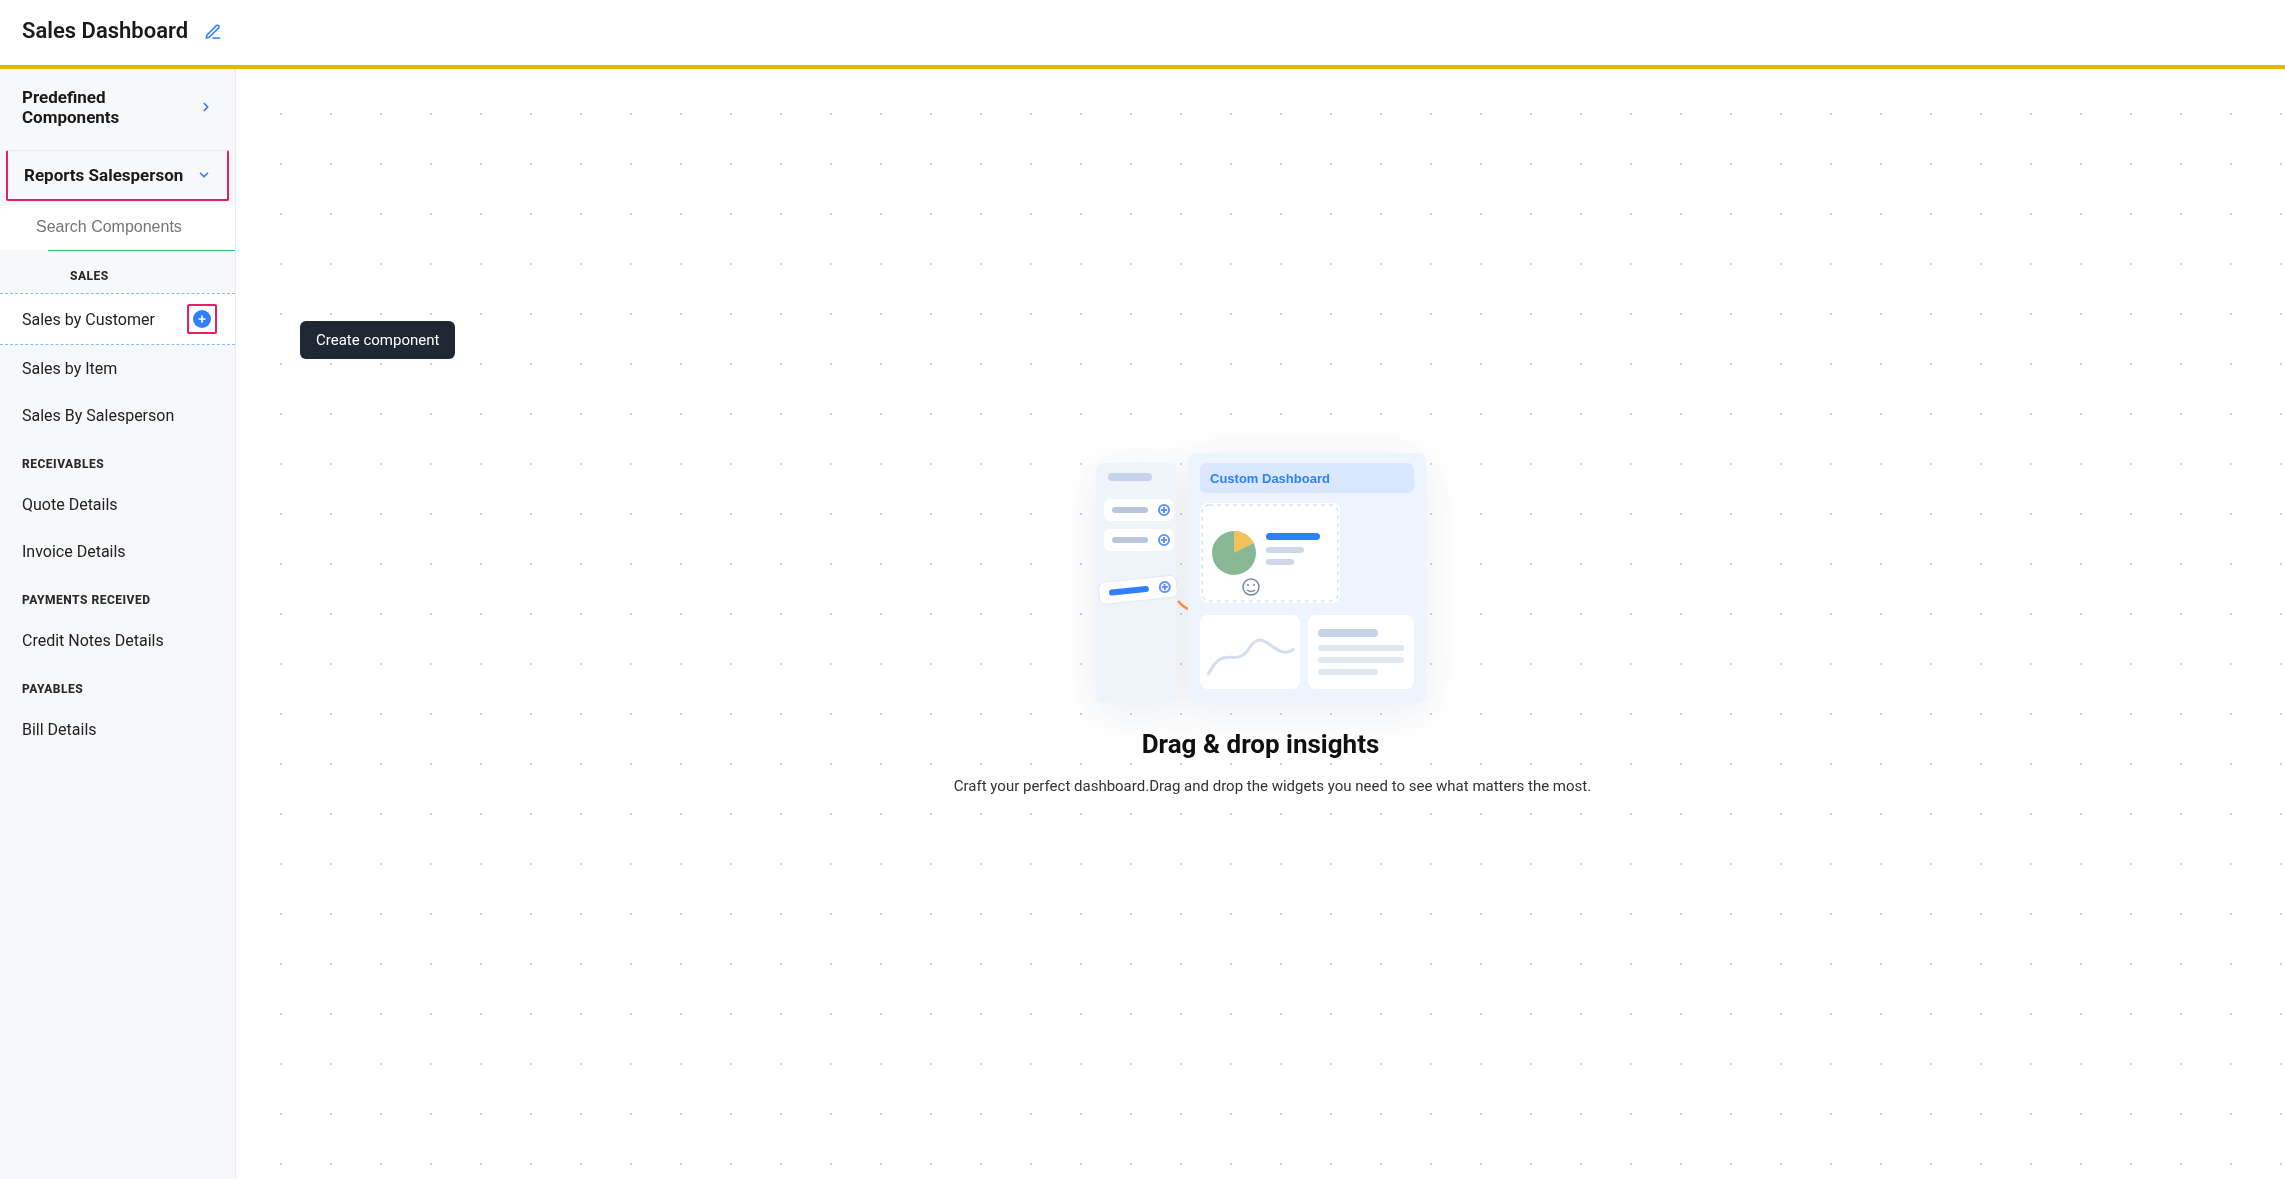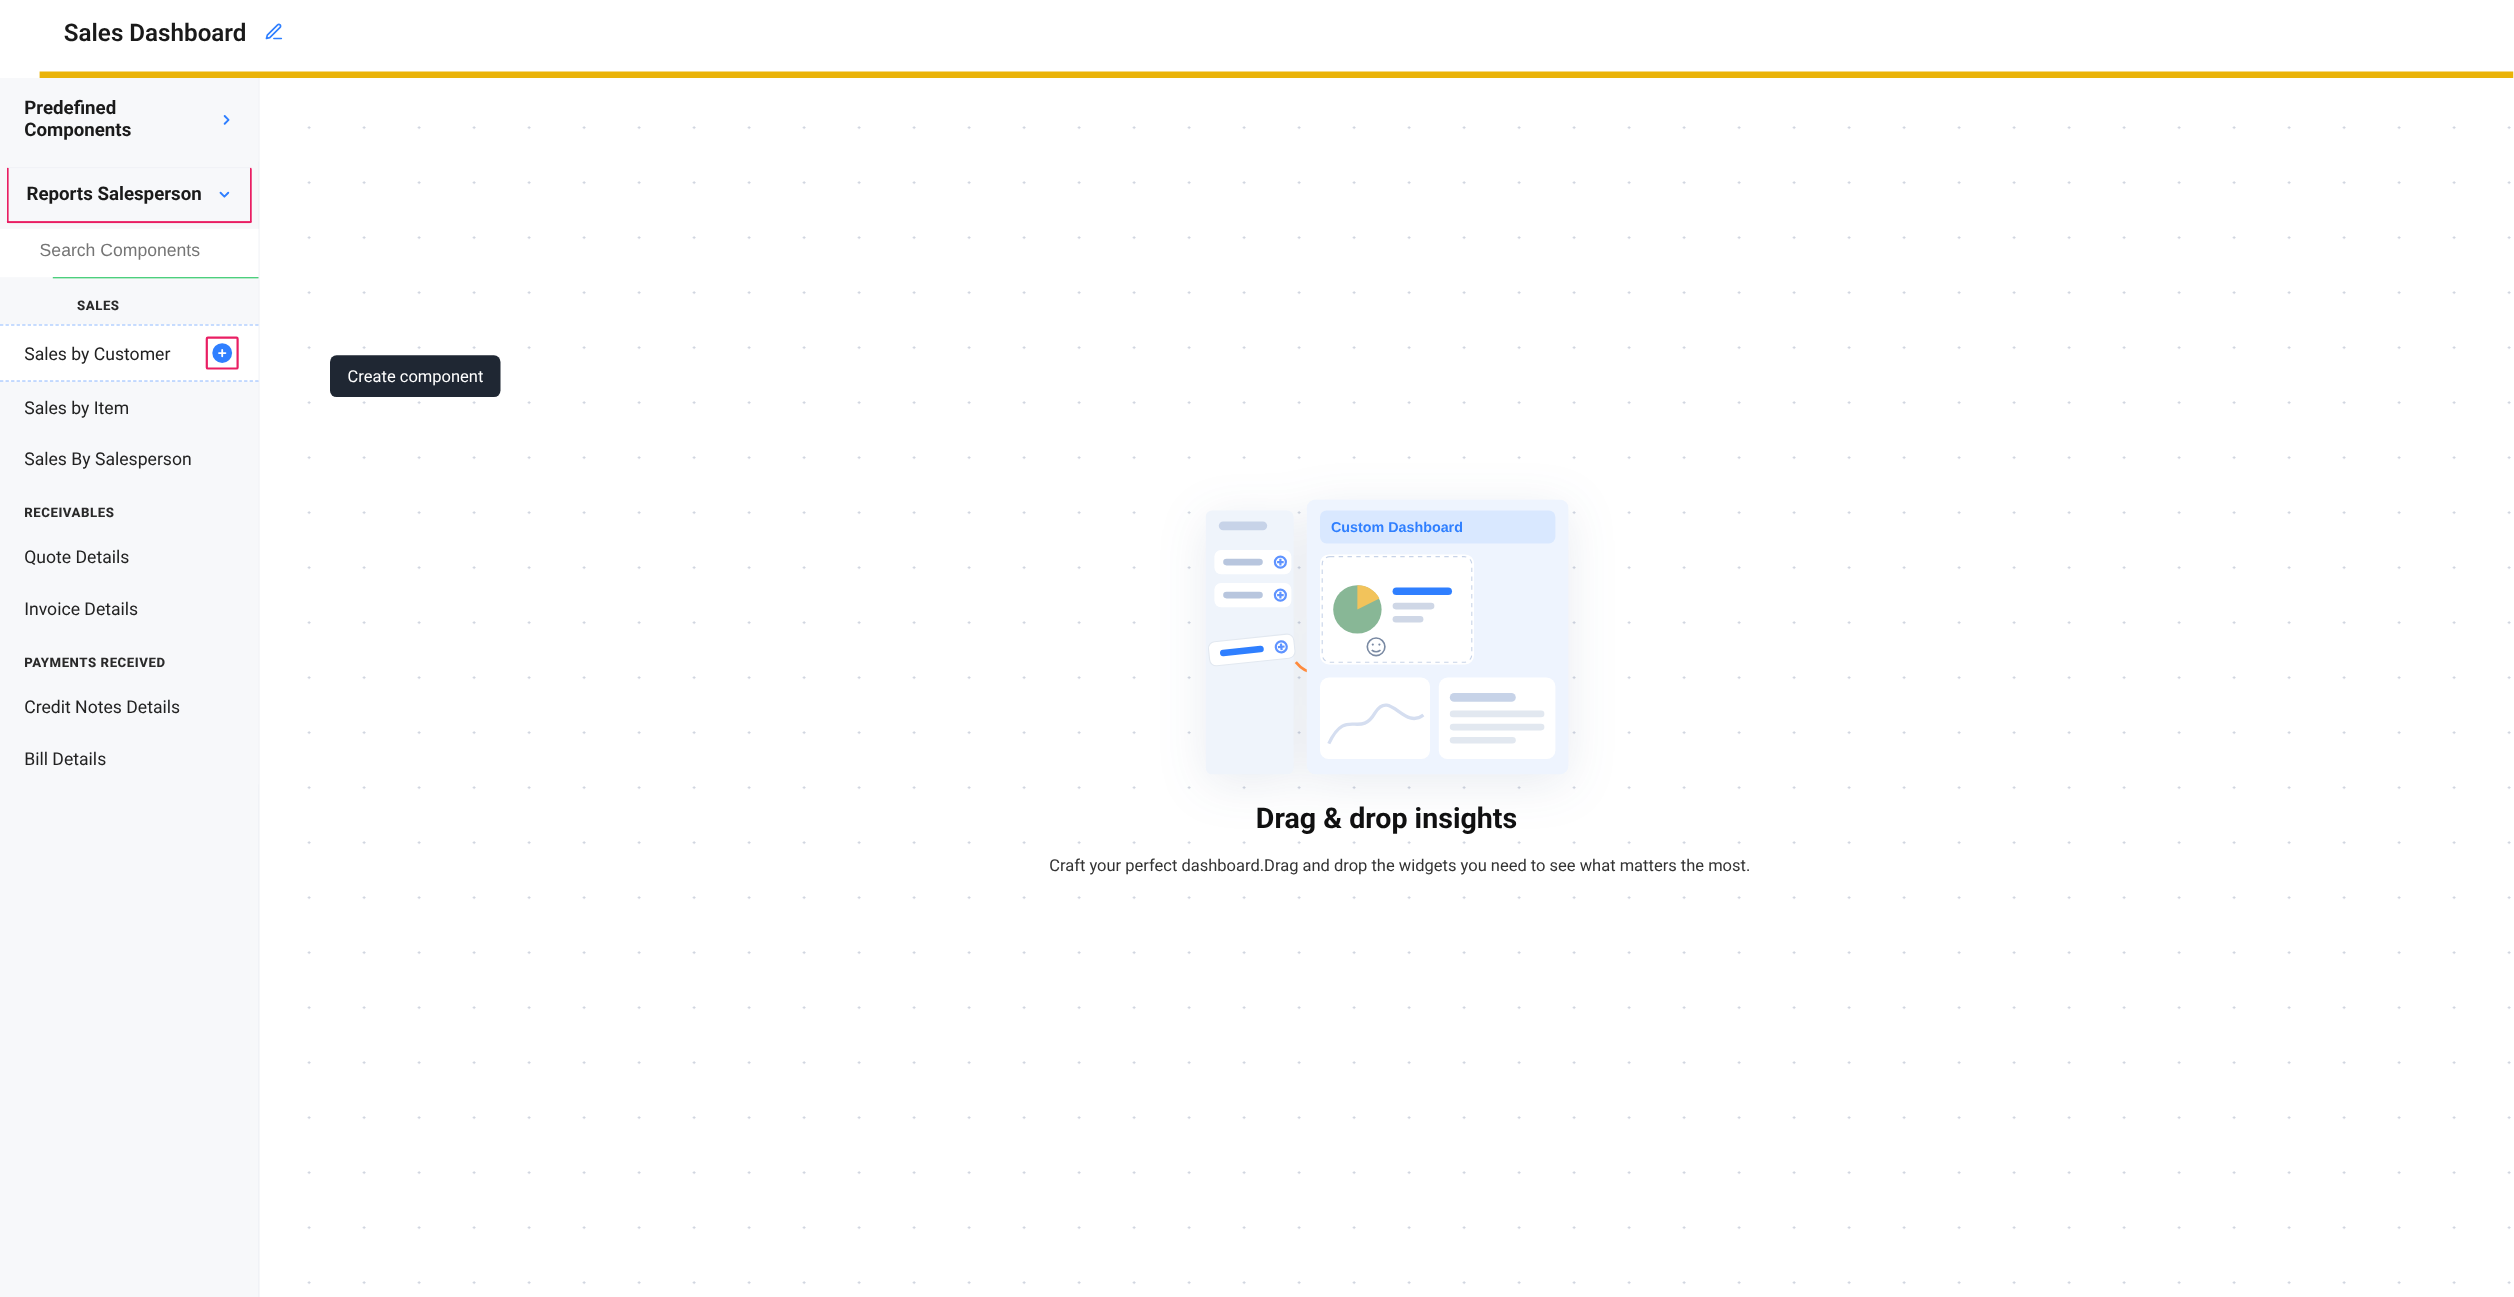--- a/index.html
+++ b/index.html
@@ -1,25 +1,24 @@
 <!DOCTYPE html>
 <html><head>
 <meta charset="utf-8">
 <style>
   * { box-sizing: border-box; margin: 0; padding: 0; }
   html, body { width: 100%; height: 100%; font-family: -apple-system, BlinkMacSystemFont, "Segoe UI", Roboto, Arial, sans-serif; background: #fff; color: #1a1a1a; }
   body { display: flex; flex-direction: column; }
 
   
   .header {
-    display: flex; align-items: flex-start; gap: 14px;
+    display: flex; align-items: flex-end; gap: 14px;
     padding: 18px 22px 22px 22px;
     background: #fff;
-    border-bottom: 6px solid #eab308;
-    margin-left: 36px;
+    border-bottom: 4px solid #eab308;
   }
   .header-title { font-size: 22px; font-weight: 600; color: #1a1a1a; }
   .edit-icon-wrap { display: inline-flex; align-items: center; justify-content: center; width: 22px; height: 22px; cursor: pointer; }
   .edit-icon-wrap svg { stroke: #2f7fff; }
 
   
   .layout { display: flex; flex: 1; min-height: 0; }
   .sidebar {
     width: 236px; flex-shrink: 0;
     background: #f7f8fa;
@@ -189,20 +188,21 @@
     </div>
     <div class="item">
       <span>Invoice Details</span>
     </div>
 
     <div class="sec-label">PAYMENTS RECEIVED</div>
     <div class="item">
       <span>Credit Notes Details</span>
     </div>
 
+    <div class="sec-label">PAYABLES</div>
     <div class="item">
       <span>Bill Details</span>
     </div>
 
     <div class="tooltip">Create component</div>
   </div>
 
   <div class="canvas">
     <div class="canvas-center">
 

